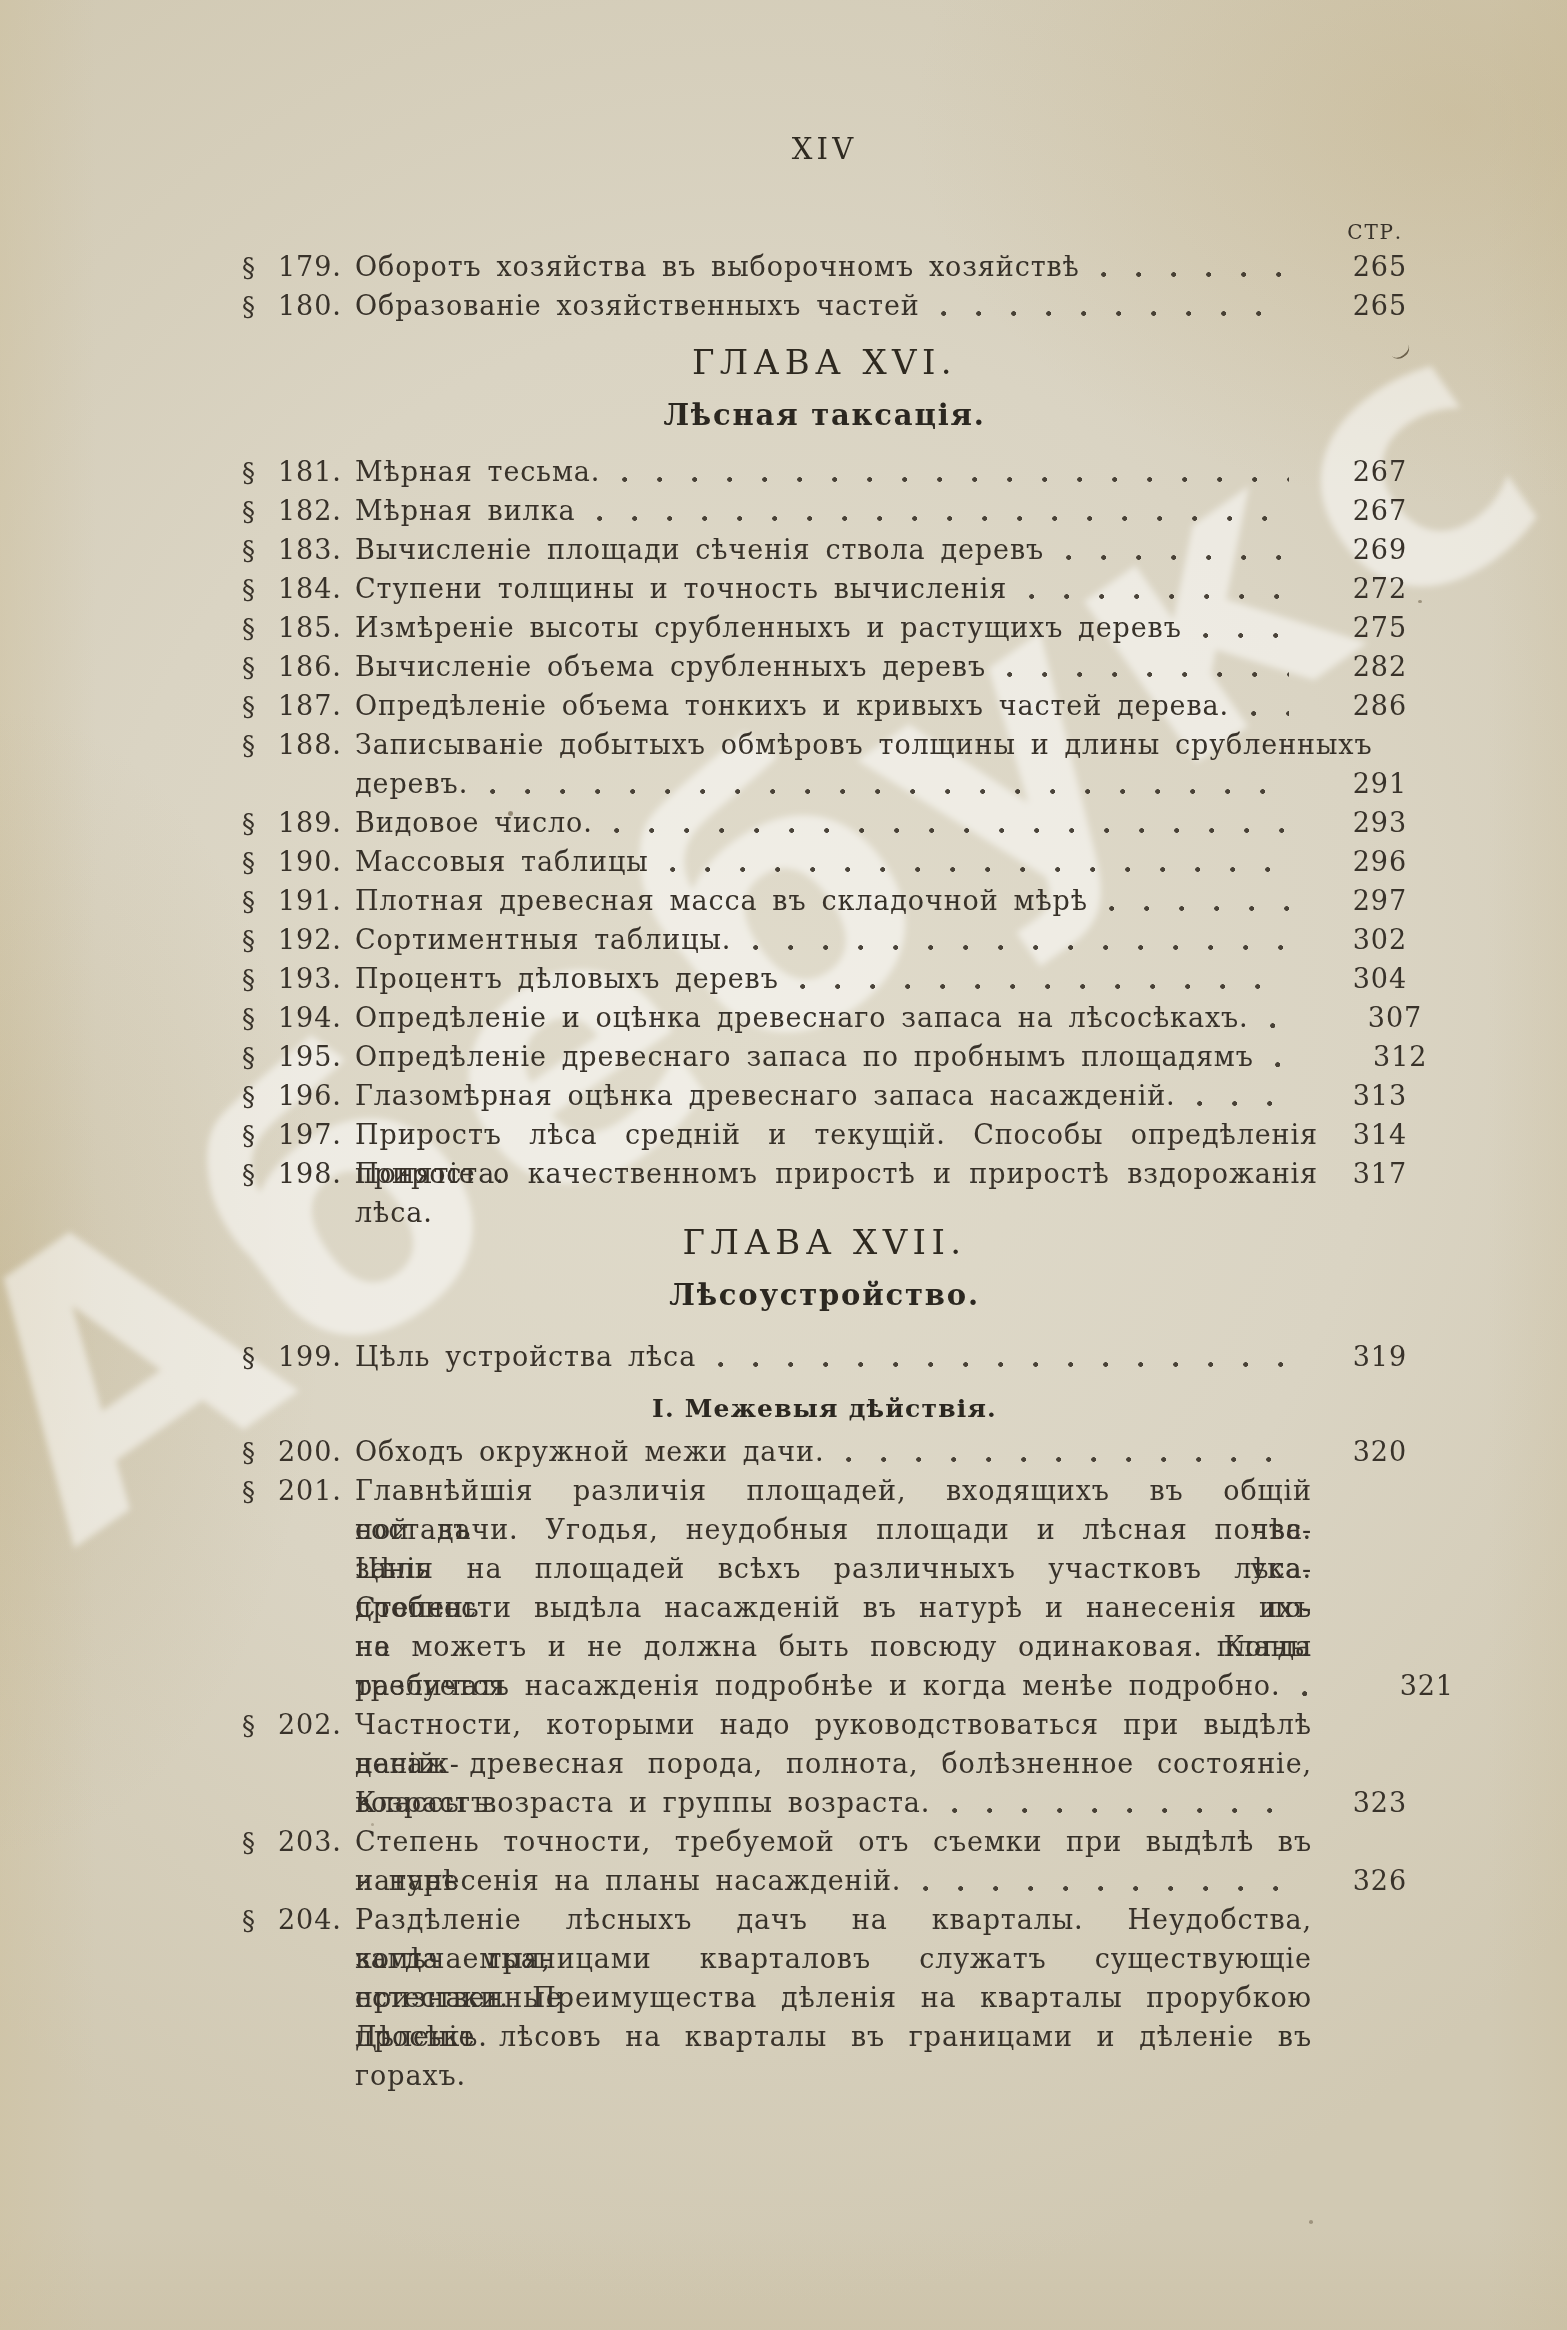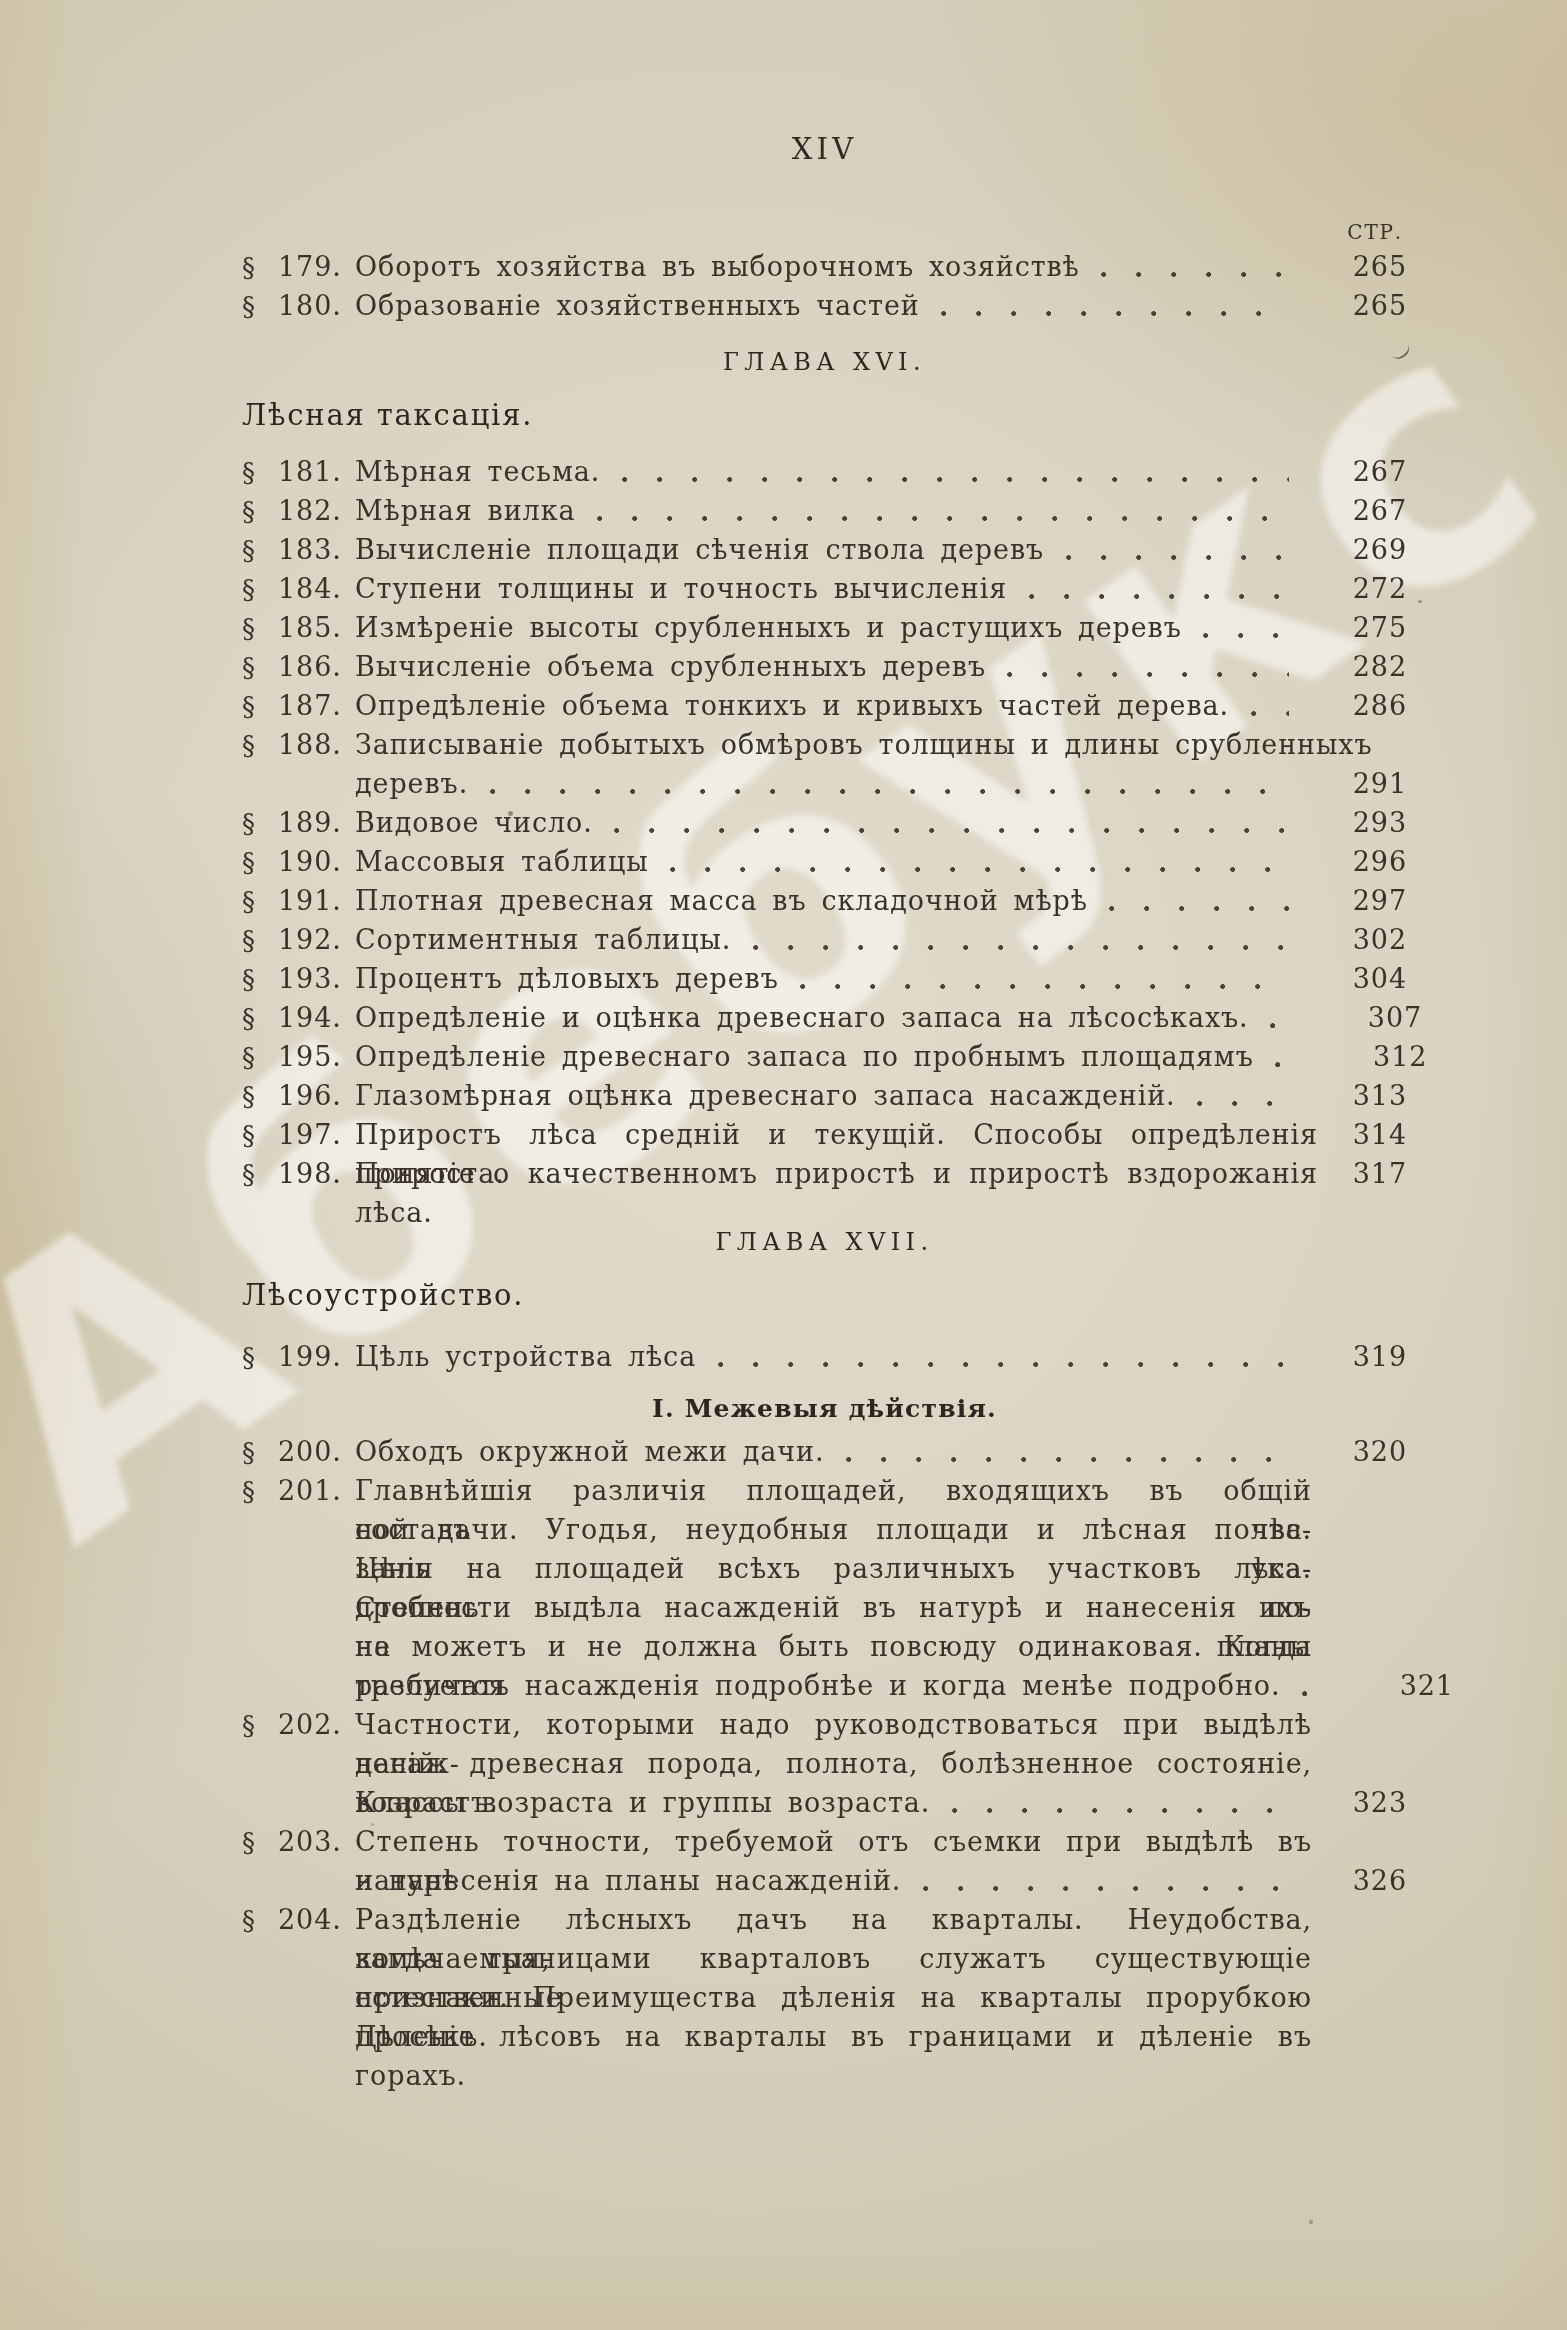--- a/index.html
+++ b/index.html
@@ -58,25 +58,25 @@
   }
   .leader{
     flex:1 1 auto;min-width:34px;height:5.4px;align-self:flex-end;
     margin:0 55px 8.4px 21.5px;
     background-image:radial-gradient(circle at 2.7px 2.7px, rgba(52,45,35,.88) 2.2px, rgba(52,45,35,0) 2.8px);
     background-size:35px 5.4px;background-repeat:repeat-x;
   }
   .pg{flex:0 0 auto;min-width:63px;text-align:right;}
   
   .chapter{
-    font-size:24px;line-height:42px;text-align:center;letter-spacing:5.4px;color:#2e2920;
+    font-size:34px;line-height:42px;text-align:center;letter-spacing:5.4px;color:#2e2920;
   }
   .chapter-sub{
-    font-size:29px;line-height:38px;margin-top:13px;text-align:left;
-    font-weight:normal;letter-spacing:1.8px;color:#2b2720;
+    font-size:29px;line-height:38px;margin-top:13px;text-align:center;
+    font-weight:bold;letter-spacing:1.8px;color:#2b2720;
   }
   .subsection{
     font-size:25px;line-height:36px;margin-top:14.4px;text-align:center;
     font-weight:bold;letter-spacing:1.2px;color:#2b2720;
   }
   .sec-ch16{margin-top:15.6px;margin-bottom:18.6px;}
   .sec-ch17{margin-top:28px;}
   .sec-199{margin-top:23px;}
   .sec-tail{margin-top:5.4px;}
   

